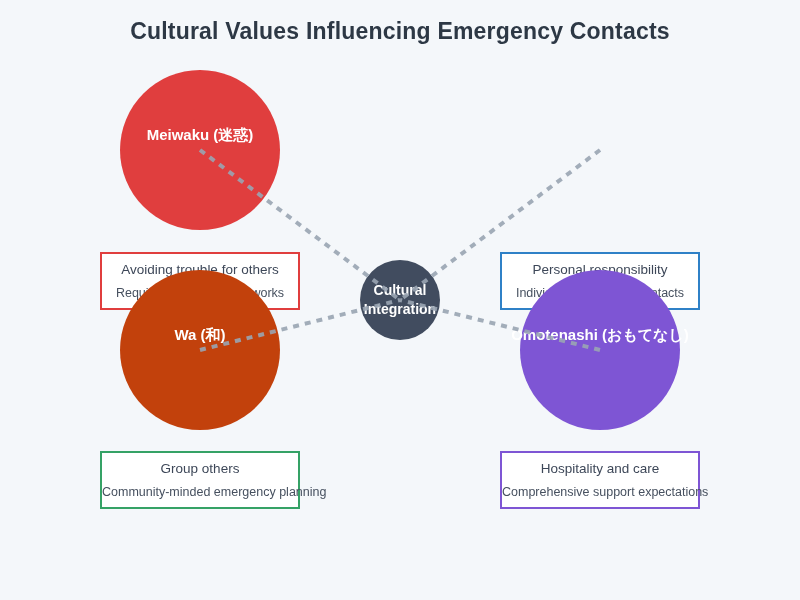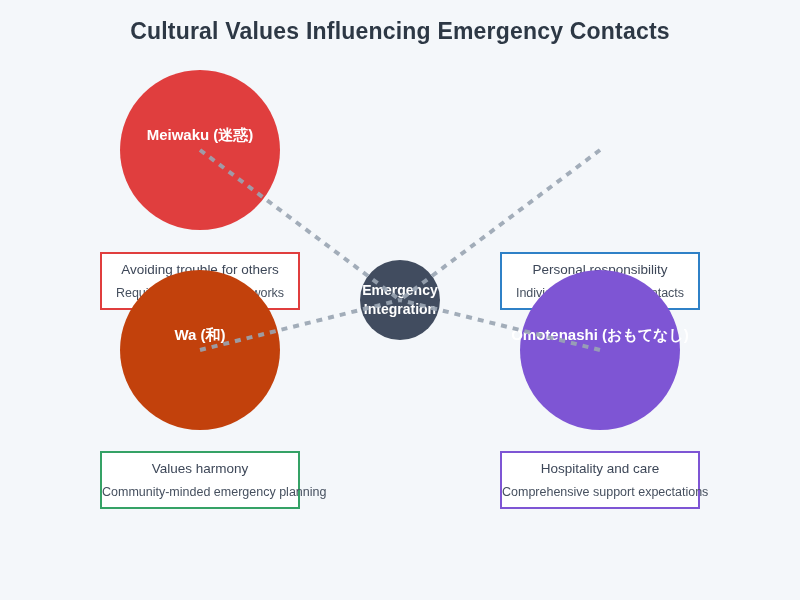--- a/index.html
+++ b/index.html
@@ -127,30 +127,30 @@
   </div>
 
   <div class="circle pos-bl" style="background-color: #c2410c;">
     <span class="label">Wa (和)</span>
   </div>
   <div class="circle pos-br" style="background-color: rgb(126, 85, 212);">
     <span class="label">Omotenashi (おもてなし)</span>
   </div>
 
   <div class="infobox box-bl" style="border-color: rgb(53, 162, 102);">
-    <div class="heading">Values harmony</div>
+    <div class="heading">Group others</div>
     <div class="desc">Community-minded emergency planning</div>
   </div>
   <div class="infobox box-br" style="border-color: rgb(126, 85, 212);">
     <div class="heading">Hospitality and care</div>
     <div class="desc">Comprehensive support expectations</div>
   </div>
 
   <div class="center-node" style="background-color: rgb(65, 76, 95);">
-    <span class="label"><span>Emergency</span><br><span>Integration</span></span>
+    <span class="label"><span>Cultural</span><br><span>Integration</span></span>
   </div>
 
   <svg class="connector-overlay" viewBox="0 0 800 600">
     <line x1="200" y1="150" x2="400" y2="300" style="stroke: rgb(154, 165, 179);"></line>
     <line x1="600" y1="150" x2="400" y2="300" style="stroke: rgb(154, 165, 179);"></line>
     <line x1="200" y1="350" x2="400" y2="300" style="stroke: rgb(154, 165, 179);"></line>
     <line x1="600" y1="350" x2="400" y2="300" style="stroke: rgb(154, 165, 179);"></line>
   </svg>
 
 </div>

